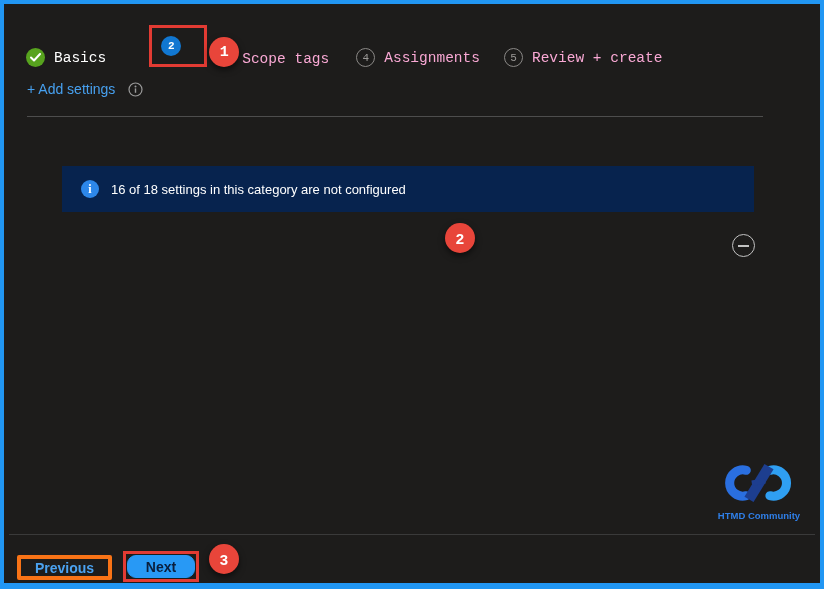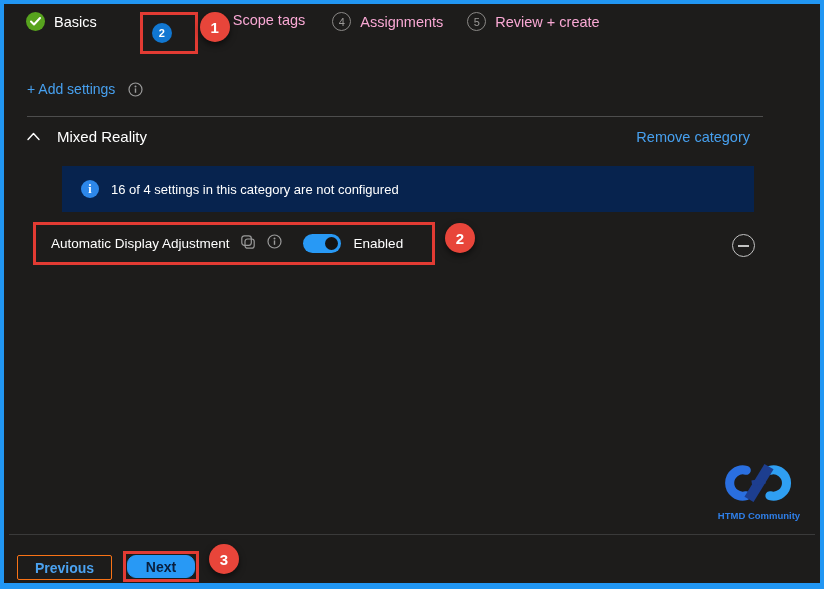--- a/index.html
+++ b/index.html
@@ -5,21 +5,21 @@
   * { margin:0; padding:0; box-sizing:border-box; }
   html,body { background:#000; }
   body { font-family:"Liberation Sans", sans-serif; }
   .screen {
     position:relative; width:824px; height:589px;
     background:#1d1c1b; border:4px solid #2196f3; border-bottom-width:6px;
     overflow:hidden;
   }
 
   
-  .steps { position:absolute; left:22px; top:8px; height:46px; display:flex; align-items:flex-start; }
+  .steps { position:absolute; left:22px; top:17px; height:46px; display:flex; align-items:flex-end;font-family:Liberation Mono, monospace; }
   .step { display:flex; align-items:center; }
   .check-circle {
     width:19px; height:19px; border-radius:50%; background:#57a31e;
     display:flex; align-items:center; justify-content:center; margin-right:9px;
   }
   .num-circle {
     width:20px; height:20px; border-radius:50%; display:flex; align-items:center; justify-content:center;
     font-size:11px; margin-right:9px; flex:0 0 auto;
   }
   .num-filled { background:#1177d1; color:#fff; font-weight:bold; }
@@ -88,21 +88,21 @@
   }
   .remove-setting .bar { width:11px; height:2px; background:#c2c2c2; }
 
   
   .logo { position:absolute; left:712px; top:458px; width:86px; text-align:center; }
   .logo-text { color:#2f7fe8; font-size:9.5px; font-weight:bold; margin-top:2px; white-space:nowrap;text-align:center; }
 
   
   .btn-previous {
     position:absolute; left:13px; top:551px; width:95px; height:25px;
-    background:transparent; border:1px solid #f97316; border-radius:2px;
+    background:transparent; border:4px solid #f97316; border-radius:2px;
     color:#4ba2f0; font-size:14px; font-weight:bold; cursor:pointer;
     font-family:"Liberation Sans", sans-serif;
   }
   .next-wrap {
     position:absolute; left:119px; top:547px; border:3px solid #e23b33; padding:1px;
   }
   .btn-next {
     width:68px; height:23px; background:#2899f5; border:1px solid #2899f5; border-radius:9px;
     color:#0a1f3d; font-size:14px; font-weight:bold; cursor:pointer; display:block;
     font-family:"Liberation Sans", sans-serif;
@@ -153,57 +153,26 @@
       <svg width="15" height="15" viewBox="0 0 15 15">
           <circle cx="7.5" cy="7.5" r="6.5" fill="none" stroke="#9a9a9a" stroke-width="1.2"></circle>
           <circle cx="7.5" cy="4.6" r="1" fill="#9a9a9a"></circle>
           <rect x="6.8" y="6.4" width="1.4" height="4.4" fill="#9a9a9a"></rect>
         </svg>
     </span>
   </div>
 
   <div class="divider1"></div>
 
-  <div class="cat-row">
-    <span class="chevron">
-      <svg width="13" height="9" viewBox="0 0 13 9">
-          <polyline points="1,7.5 6.5,1.5 12,7.5" fill="none" stroke="#ffffff" stroke-width="1.4" stroke-linecap="round" stroke-linejoin="round"></polyline>
-        </svg>
-    </span>
-    <span class="cat-name">Mixed Reality</span>
-    <a class="link cat-remove">Remove category</a>
-  </div>
 
   <div class="banner">
     <span class="banner-i">i</span>
-    <span class="banner-text">16 of 4 settings in this category are not configured</span>
+    <span class="banner-text">16 of 18 settings in this category are not configured</span>
   </div>
 
-  <div class="setting-box">
-    <span class="setting-name">Automatic Display Adjustment</span>
-    <span class="setting-icons">
-      <span>
-        <svg width="16" height="16" viewBox="0 0 16 16">
-            <rect x="1.8" y="1.8" width="9.5" height="9.5" rx="2.5" fill="none" stroke="#9a9a9a" stroke-width="1.2"></rect>
-            <rect x="5" y="5" width="9.2" height="9.2" rx="2.5" fill="none" stroke="#9a9a9a" stroke-width="1.2"></rect>
-          </svg>
-      </span>
-      <span>
-        <svg width="15" height="15" viewBox="0 0 15 15">
-            <circle cx="7.5" cy="7.5" r="6.5" fill="none" stroke="#9a9a9a" stroke-width="1.2"></circle>
-            <circle cx="7.5" cy="4.6" r="1" fill="#9a9a9a"></circle>
-            <rect x="6.8" y="6.4" width="1.4" height="4.4" fill="#9a9a9a"></rect>
-          </svg>
-      </span>
-    </span>
-    <span class="toggle">
-      <span class="toggle-knob"></span>
-    </span>
-    <span class="toggle-state">Enabled</span>
-  </div>
   <span class="red-badge badge-setting">2</span>
 
   <span class="remove-setting">
     <span class="bar"></span>
   </span>
 
   <div class="logo">
     <svg width="80" height="42" viewBox="0 0 88 46">
       <path d="M30 9 A14.5 14.5 0 1 0 30 37" stroke="#2a6fe0" stroke-width="10" fill="none" stroke-linecap="round"></path>
       <path d="M56 9 A14.5 14.5 0 1 1 56 37" stroke="#2f9ff2" stroke-width="10" fill="none" stroke-linecap="round"></path>

